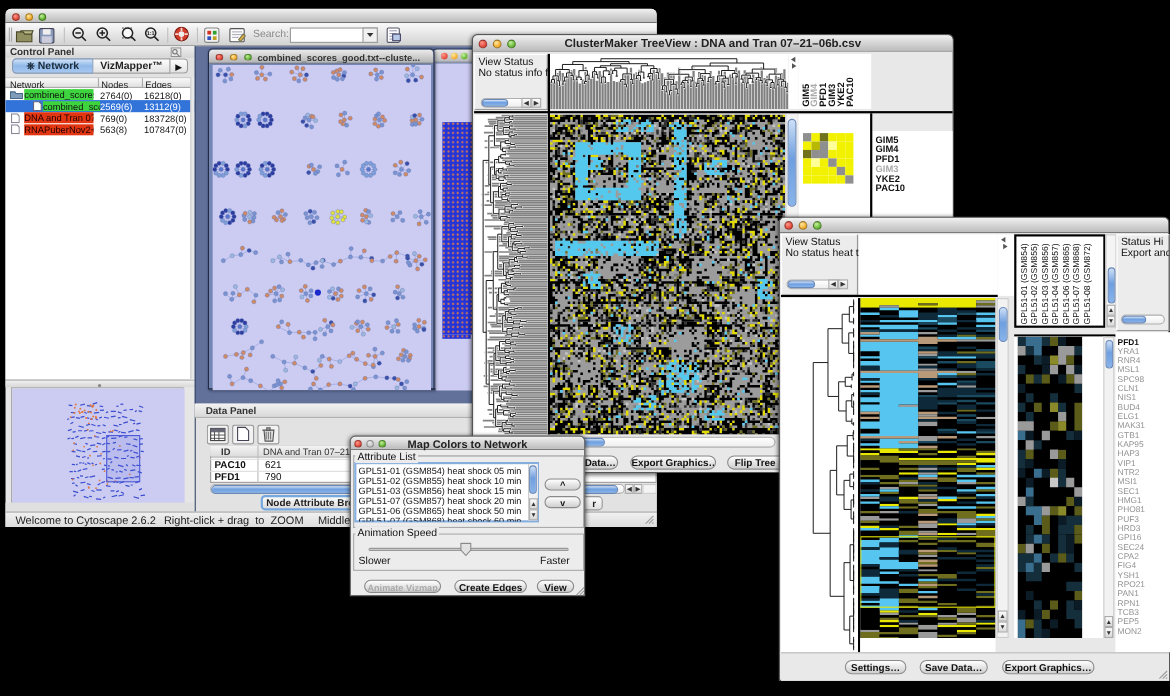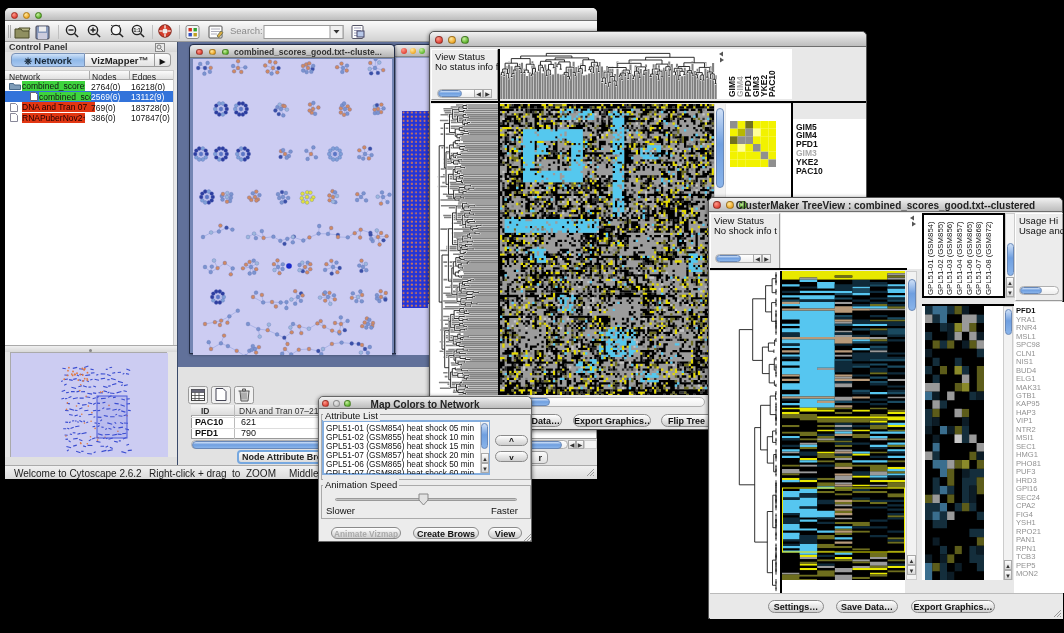--- a/index.html
+++ b/index.html
@@ -107,28 +107,28 @@
     <div class="abs" style="left:0px;top:83px;width:172px;height:10.5px;background:#3273da"></div>
     <svg class="abs" style="left:25px;top:84px" width="8" height="9">
       <path d="M0.5 0.5h5l2 2v6h-7z" fill="#fff" stroke="#667"></path>
     </svg>
     <div class="abs" style="left:34px;top:83.5px;width:52px;height:9.5px;background:#3ed43e;font-size:8.5px;color:#111;white-space:nowrap;overflow:hidden">combined_sco</div>
     <div class="abs" style="left:86px;top:84px;font-size:8.5px;color:#fff">2569(6)</div>
     <div class="abs" style="left:126px;top:84px;font-size:8.5px;color:#fff">13112(9)</div>
     <svg class="abs" style="left:5px;top:95px" width="8" height="9">
       <path d="M0.5 0.5h5l2 2v6h-7z" fill="#fff" stroke="#889"></path>
     </svg>
-    <div class="abs" style="left:17px;top:94px;width:73px;height:10px;background:#e23612;font-size:8.5px;color:#200;white-space:nowrap;overflow:hidden">DNA and Tran 07</div>
+    <div class="abs" style="left:17px;top:94px;width:63px;height:10px;background:#e23612;font-size:8.5px;color:#200;white-space:nowrap;overflow:hidden">DNA and Tran 07</div>
     <div class="abs" style="left:86px;top:94.5px;font-size:8.5px;color:#111">769(0)</div>
     <div class="abs" style="left:126px;top:94.5px;font-size:8.5px;color:#111">183728(0)</div>
     <svg class="abs" style="left:5px;top:105px" width="8" height="9">
       <path d="M0.5 0.5h5l2 2v6h-7z" fill="#fff" stroke="#889"></path>
     </svg>
     <div class="abs" style="left:17px;top:104.5px;width:63px;height:10px;background:#e23612;font-size:8.5px;color:#200;white-space:nowrap;overflow:hidden">RNAPuberNov2+I</div>
-    <div class="abs" style="left:86px;top:105px;font-size:8.5px;color:#111">386(0)</div>
+    <div class="abs" style="left:86px;top:105px;font-size:8.5px;color:#111">563(8)</div>
     <div class="abs" style="left:126px;top:105px;font-size:8.5px;color:#111">107847(0)</div>
     <div class="abs" style="left:0;top:337px;width:172px;height:7px;background:linear-gradient(#f0f0f0,#d8d8d8);border-top:1px solid #aaa">
       <span class="abs" style="left:84px;top:3px;width:3px;height:3px;background:#888;border-radius:50%"></span>
     </div>
     <div class="abs" style="left:5px;top:344px;width:157px;height:105px;border:1px solid #aaa">
       <svg width="157" height="105" style="position:absolute;left:0;top:0">
         <rect width="157" height="105" fill="#ccccf2"></rect>
         <path stroke="#3b4ed0" stroke-width="1.1" fill="none" d="M51.4 15.3l3.4 0.4M61.8 15.4l4.4 -1M68 15.7l4.5 0.5M73.2 14.4l4.2 -1.4M79.5 16.1l3.2 0.6M94.8 16.4l2 -0.2M98.5 14.7l2.6 -0.4M115.4 16.1l3.8 1.4M53.4 22l4 0.2M65.8 21.8l2 1.1M68.4 21.7l3.7 -0.5M74.3 22.5l4.9 -0.6M79.9 20.1l3.6 -0.3M85.3 22.1l2 -0.6M89.7 20.9l4.6 0.1M96.1 21.4l3.6 1.3M101.2 20.2l3 -0.6M106.7 19.5l3.3 -0.3M111.7 21.4l1.6 -1.3M115 20.6l3.1 0.6M50.1 28.4l1.7 -0.7M53.3 26.6l3.6 -0.6M58.1 26.6l3.6 0.8M62.2 26.4l3.5 -0.8M67.8 26.8l2.3 0.6M70.8 28l2.6 -0.2M75.7 27.5l2.1 1.2M79.2 27.1l2.3 -0.9M83.6 26.3l4.4 0.9M89.8 25.9l4.3 -0.6M96.2 26.8l2.4 -0.2M100 25.5l4.7 1.3M107 28.4l5 1.3M53.1 32.2l2.5 -1.3M60.4 34.3l4.7 1.2M67.4 33.7l3.5 -1M72 32.7l3.8 1.3M77.5 34.1l2.7 -0.1M82.3 33.1l2.7 1M92.2 33.4l4.4 1.1M97.2 33.1l2.4 -0.2M101.1 31.7l4.2 -1.1M110 32.4l1.8 -0.6M113 32.6l3.8 -0.9M50.7 38.6l3.4 -1.3M55 39.8l2.8 -0.4M60 38.6l3.7 -0M65.5 38.9l3 -0.8M70.1 38.8l3.9 -0.2M76.3 40.2l4.8 0.9M82.1 39.9l3.1 0.5M87.5 39.7l4.3 0.2M92.5 37.9l3.6 0.8M96.6 40.1l1.8 -1M99 40l4.4 0.5M105.6 39.9l4.8 -1.4M112.5 37.8l3.3 0.7M50.4 46l2.6 -0.8M53.9 45.8l2.4 -0.3M57.5 44.8l2.9 -1.3M61.9 45.7l4.9 -1M68.6 45.1l4.1 -0M74.6 43.8l4.6 0.7M81.6 45.7l3.3 -0.9M85.9 44.4l2.2 -0.8M90 45.6l4.8 -0.3M97 44.2l3.5 -1.4M102 44.6l2.8 -0.5M110.4 46l3.6 1M115.6 46.1l3.2 -0.3M55.8 50.2l3.1 0.7M66.6 50.1l2.2 0.6M71 52.1l4.6 -0.6M77 49.8l4.1 1M82.1 51.5l2.7 -1.5M86 50.1l3 0.3M91.5 49.9l2.9 -0.7M103.5 50.4l4.2 0.5M109.5 51.8l4.3 1.4M115.6 51l3.4 -0.4M54.1 57.4l3.5 0.4M58.4 55.9l4.6 1.3M63.8 57.3l2.7 0.2M68.3 56l3.1 -1.3M73.3 57.7l4.1 -0.4M81.9 57.8l3.3 -0.4M86.3 57.8l2.9 -0.4M91.4 55.8l1.9 -1.2M95.4 56.1l4 -0.3M101.4 57.3l4.4 -1.1M107.1 57.2l2.2 -0.9M110.2 57.9l4.2 1.2M116.9 57.2l2.8 0.4M58.1 61.5l3.6 0.8M63.6 62.9l3.2 -0.9M68.3 63.4l1.6 -0.2M77.2 61.7l4.3 -0.4M82.5 64.3l1.8 -0.5M86.5 64.1l3.9 0.3M92.8 62.5l4 0.9M99.1 63.8l4.5 -0M104.4 62.1l1.6 -1M107.5 62.8l3.9 0.4M112.6 62.7l3.1 -1M54.3 69.1l2.8 0.3M58.1 69.8l1.5 -1.1M61 68l2.2 -0.3M64 68l1.6 -0M66.2 68.7l1.6 0.6M68.4 67.6l2.9 1.4M72.2 68l1.8 0.4M75.3 69.7l1.9 -0.7M83.5 69.9l2.4 0.4M87.1 70.4l1.8 0.3M89.4 68l1.6 -1.4M96.3 69.9l4.9 1.3M103.6 69.3l1.6 1.3M109.2 69.5l2.9 1.3M112.9 70l4.1 0.2M52.2 75.8l3 -0.1M56.2 75.3l2.1 0.6M59.5 75.6l3.2 -1.4M64.2 73.8l4.2 -0.8M81.5 73.7l2.7 -0.3M86.6 73.8l1.9 -1.3M90.3 74l2.3 0.4M94.3 76.4l1.5 -0.8M97.5 75.3l3 0.9M102 73.7l2.2 1M107.4 74.9l4.6 -0.8M114.2 75.8l3.7 1.1M53.6 82l3.1 0.3M58.8 80.9l2.2 0.7M61.7 79.7l2.7 0.2M66.4 81.3l3 -0.9M70.5 80.8l5 -1.2M86.8 80.8l4.8 1.3M93.9 81.8l4.8 -0.3M101.2 82.3l4.7 -0.9M106.6 81.1l4 0.4M111.2 80.8l4.1 -0.5M54.5 86.4l2.5 -0.3M57.6 87.6l2 1.4M62.1 86l4.6 -0.6M68.1 86.6l3.3 1.1M77.8 87.9l2.5 -1.5M81.1 86l3.4 -1.3M85.3 88.4l4.2 0.9M92 85.5l1.6 -0.2M94.8 85.8l1.7 -0.6M97.5 86.3l4.3 -1.4M103.1 88.2l3.7 0.9M107.8 87.9l2 0M112 86l3.4 -1.4M55.4 93.5l4.7 1.3M62.2 93.1l3.6 -1M72.1 92.9l2.9 0.9M76.5 92.4l4.9 0.1M89.5 93.2l3.6 0.1M94.6 94.2l2.5 -1.2M98.9 94.2l2.8 1.4M115.4 92.3l2.6 -1.1M55.9 98.1l1.8 -1.3M65.1 98.3l4.4 1.4M70.1 98.3l2.4 0.1M76.2 100.5l4.7 0.5M82.7 99.8l2 -1M90.5 98.6l4.9 -1.2M96.7 97.9l5 -1.1M110.4 98.6l4.9 1.4M116.8 97.6l4 -0.5"></path>
         <circle cx="71.8" cy="22" r="0.9" fill="#e07840"></circle>
         <circle cx="64.1" cy="21.5" r="0.9" fill="#e07840"></circle>
@@ -648,20 +648,21 @@
           <circle cx="172" cy="290" r="1.9" fill="#3a4fa8" stroke="#5a6ab0" stroke-width="0.3"></circle>
           <circle cx="169" cy="286" r="1.9" fill="#d08a64" stroke="#5a6ab0" stroke-width="0.3"></circle>
           <circle cx="176.8" cy="288" r="1.9" fill="#7b94cf" stroke="#5a6ab0" stroke-width="0.3"></circle>
           <circle cx="174.9" cy="293.8" r="1.9" fill="#7b94cf" stroke="#5a6ab0" stroke-width="0.3"></circle>
           <circle cx="167.9" cy="293.6" r="1.9" fill="#9db8dd" stroke="#5a6ab0" stroke-width="0.3"></circle>
           <circle cx="96" cy="207" r="2.8" fill="#1a2acc"></circle>
         </svg>
       </div>
     </div>
     <div class="abs" style="left:172px;top:359px;width:420px;height:98px;background:#e2e2e2;border-left:1px solid #3a4a6a"></div>
+    <div class="abs" style="left:172px;top:359px;width:420px;height:13px;background:linear-gradient(#f2f2f2,#d8d8d8);border-bottom:1px solid #b0b0b0;font-size:9px;font-weight:bold;color:#333;padding-left:10px;line-height:13px">Data Panel</div>
     <svg class="abs" style="left:183px;top:378px" width="70" height="19">
 <g>
         <rect x="0.5" y="0.5" width="19" height="17" rx="2" fill="#f2f2f2" stroke="#999"></rect>
         <rect x="3.5" y="3.5" width="13" height="11" fill="#fff" stroke="#444"></rect>
         <path d="M3.5 6.5h13M3.5 9.5h13M3.5 12.5h13M7 3.5v11M11 3.5v11" stroke="#444" stroke-width="0.8"></path>
         <rect x="3.5" y="3.5" width="13" height="3" fill="#667"></rect>
       </g>
 <g>
         <rect x="23.5" y="0.5" width="19" height="17" rx="2" fill="#f2f2f2" stroke="#999"></rect>
         <path d="M28 2.5h7l3 3v9h-10z" fill="#fff" stroke="#445"></path>
@@ -697,20 +698,21 @@
     <div class="abs" style="left:284px;top:460px;font-size:10px;color:#222">Middle-</div>
     <svg class="abs" style="left:581px;top:460px" width="9" height="9">
       <path d="M8 1L1 8M8 4L4 8M8 7L7 8" stroke="#999"></path>
     </svg>
   </div>
 <div class="win" style="left:429px;top:31px;width:438px;height:399px;background:#e8e8e8;border:1px solid #555;border-radius:5px 5px 0 0">
     <div class="tbar" style="height:15px"></div>
     <div class="tl" style="left:5px;top:3.5px;width:8px;height:8px;background:radial-gradient(circle at 35% 30%,#ff9a8a,#e14438 70%);border:0.5px solid rgba(0,0,0,.35)"></div>
     <div class="tl" style="left:18px;top:3.5px;width:8px;height:8px;background:radial-gradient(circle at 35% 30%,#ffe9a0,#f0a928 70%);border:0.5px solid rgba(0,0,0,.35)"></div>
     <div class="tl" style="left:31px;top:3.5px;width:8px;height:8px;background:radial-gradient(circle at 35% 30%,#c8f0a0,#5fb52e 70%);border:0.5px solid rgba(0,0,0,.35)"></div>
+    <div class="ttext" style="top:2px;font-size:10.5px">ClusterMaker TreeView : DNA and Tran 07–21–06b.csv</div>
     <div class="abs" style="left:1px;top:17px;width:67px;height:51px;background:#ececec;border:1px solid;border-color:#fff #999 #999 #fff">
       <div class="abs" style="left:3px;top:1px;font-size:9.5px;color:#111">View Status</div>
       <div class="abs" style="left:3px;top:11px;font-size:9.5px;color:#111;white-space:nowrap">No status info f</div>
     </div>
     <div class="sbtrack" style="left:7px;top:57px;width:50px;height:9px"></div>
     <div class="sbthumb" style="left:8px;top:58px;width:24px;height:7px"></div>
     <div class="arrbtn" style="left:44px;top:57px;width:9px;height:9px;line-height:9px">◀</div>
     <div class="arrbtn" style="left:53px;top:57px;width:9px;height:9px;line-height:9px">▶</div>
     <div class="abs" style="left:70px;top:17px;width:217px;height:50px;overflow:hidden">
       <svg width="217" height="50" style="position:absolute;left:0;top:0">
@@ -813,24 +815,23 @@
     <div class="sbthumb" style="left:3px;top:366px;width:117px;height:8px"></div>
     <div class="btn" style="left:76px;top:382px;width:56px;height:13px;font-size:9px;line-height:13px">Save Data…</div>
     <div class="btn" style="left:143px;top:382px;width:78px;height:13px;font-size:9px;line-height:13px">Export Graphics…</div>
     <div class="btn" style="left:231px;top:382px;width:60px;height:13px;font-size:9px;line-height:13px">Flip Tree N</div>
   </div>
 <div class="win" style="left:708px;top:197px;width:355px;height:422px;background:#e8e8e8;border:1px solid #555;border-radius:5px 5px 0 0">
     <div class="tbar" style="height:14px"></div>
     <div class="tl" style="left:4px;top:3px;width:8px;height:8px;background:radial-gradient(circle at 35% 30%,#ff9a8a,#e14438 70%);border:0.5px solid rgba(0,0,0,.35)"></div>
     <div class="tl" style="left:17px;top:3px;width:8px;height:8px;background:radial-gradient(circle at 35% 30%,#ffe9a0,#f0a928 70%);border:0.5px solid rgba(0,0,0,.35)"></div>
     <div class="tl" style="left:30px;top:3px;width:8px;height:8px;background:radial-gradient(circle at 35% 30%,#c8f0a0,#5fb52e 70%);border:0.5px solid rgba(0,0,0,.35)"></div>
-    <div class="ttext" style="top:1.5px;font-size:10px">ClusterMaker TreeView : combined_scores_good.txt--clustered</div>
     <div class="abs" style="left:1px;top:15px;width:70px;height:56px;background:#ececec;border:1px solid;border-color:#fff #999 #999 #fff">
       <div class="abs" style="left:3px;top:1px;font-size:9.5px;color:#111">View Status</div>
-      <div class="abs" style="left:3px;top:11px;font-size:9.5px;color:#111;white-space:nowrap">No shock info t</div>
+      <div class="abs" style="left:3px;top:11px;font-size:9.5px;color:#111;white-space:nowrap">No status heat t</div>
       <div class="sbtrack" style="left:4px;top:40px;width:52px;height:9px"></div>
       <div class="sbthumb" style="left:5px;top:41px;width:25px;height:7px"></div>
       <div class="arrbtn" style="left:42px;top:40px;width:9px;height:9px;line-height:9px">◀</div>
       <div class="arrbtn" style="left:51px;top:40px;width:9px;height:9px;line-height:9px">▶</div>
     </div>
     <div class="abs" style="left:72px;top:15px;width:126px;height:56px;background:#fff"></div>
     <div class="abs" style="left:198px;top:15px;width:15px;height:56px;background:#fff"></div>
     <svg class="abs" style="left:200px;top:17px" width="8" height="12">
       <path d="M1 3l4-2.5v5z" fill="#555"></path>
       <path d="M7 9l-4-2.5v5z" fill="#555"></path>
@@ -843,22 +844,22 @@
       <text transform="translate(38,80) rotate(-90)" font-size="7.8" fill="#111">GPL51-04 (GSM857)</text>
       <text transform="translate(47.6,80) rotate(-90)" font-size="7.8" fill="#111">GPL51-06 (GSM865)</text>
       <text transform="translate(57.2,80) rotate(-90)" font-size="7.8" fill="#111">GPL51-07 (GSM868)</text>
       <text transform="translate(66.8,80) rotate(-90)" font-size="7.8" fill="#111">GPL51-08 (GSM872)</text>
     </svg>
     <div class="abs" style="left:296px;top:15px;width:10px;height:85px;background:#f4f4f4;border:1px solid #ccc"></div>
     <div class="sbthumb" style="left:297.5px;top:45px;width:7px;height:33px"></div>
     <div class="arrbtn" style="left:297px;top:79px;width:8px;height:10px;line-height:10px">▲</div>
     <div class="arrbtn" style="left:297px;top:89px;width:8px;height:10px;line-height:10px">▼</div>
     <div class="abs" style="left:306px;top:15px;width:48px;height:88px;background:#ececec;border:1px solid;border-color:#fff #999 #999 #fff">
-      <div class="abs" style="left:3px;top:1px;font-size:9.5px;color:#111;white-space:nowrap">Usage Hi</div>
-      <div class="abs" style="left:3px;top:11px;width:44px;font-size:9.5px;color:#111;white-space:nowrap;overflow:hidden">Usage and</div>
+      <div class="abs" style="left:3px;top:1px;font-size:9.5px;color:#111;white-space:nowrap">Status Hi</div>
+      <div class="abs" style="left:3px;top:11px;width:44px;font-size:9.5px;color:#111;white-space:nowrap;overflow:hidden">Export and</div>
       <div class="sbtrack" style="left:3px;top:72px;width:40px;height:9px"></div>
       <div class="sbthumb" style="left:4px;top:73px;width:22px;height:7px"></div>
     </div>
     <div class="abs" style="left:1px;top:70px;width:197px;height:2px;background:#000"></div>
     <div class="abs" style="left:1px;top:73px;width:70px;height:322px;overflow:hidden;background:#fff">
       <svg width="70" height="322" style="position:absolute;left:0;top:0">
         <rect width="70" height="322" fill="#fff"></rect>
         <path stroke="#1a1a1a" stroke-width="0.9" fill="none" d="M66 3.9V6.6M66 3.9H66M66 6.6H66M66 1.2V5.2M66 1.2H66M66 5.2H66M66 8.8V11.3M66 8.8H66M66 11.3H66M66 10.1V14.2M66 10.1H66M66 14.2H66M66 3.2V12.1M66 3.2H66M66 12.1H66M66 17.9V21.2M66 17.9H66M66 21.2H66M66 19.5V23.8M66 19.5H66M66 23.8H66M62.1 7.7V21.7M62.1 7.7H66M62.1 21.7H66M66 27.4V30.5M66 27.4H66M66 30.5H66M66 32.6V35.8M66 32.6H66M66 35.8H66M66 28.9V34.2M66 28.9H66M66 34.2H66M66 38.8V41.1M66 38.8H66M66 41.1H66M66 43.4V45.9M66 43.4H66M66 45.9H66M66 40V44.6M66 40H66M66 44.6H66M66 48.9V51.3M66 48.9H66M66 51.3H66M66 50.1V53.4M66 50.1H66M66 53.4H66M66 51.7V56.7M66 51.7H66M66 56.7H66M66 60.6V63.8M66 60.6H66M66 63.8H66M66 54.2V62.2M66 54.2H66M66 62.2H66M66 42.3V58.2M66 42.3H66M66 58.2H66M61.6 31.6V50.3M61.6 31.6H66M61.6 50.3H66M55.6 14.7V40.9M55.6 14.7H62.1M55.6 40.9H61.6M66 67.1V71M66 67.1H66M66 71H66M64.6 69V74.9M64.6 69H66M64.6 74.9H64.6M63.9 78.5V81.9M63.9 78.5H63.9M63.9 81.9H63.9M58.4 72V80.2M58.4 72H64.6M58.4 80.2H63.9M66 85.8V89.5M66 85.8H66M66 89.5H66M66 93.2V97.3M66 93.2H66M66 97.3H66M66 103.8V106.3M66 103.8H66M66 106.3H66M66 100.9V105M66 100.9H66M66 105H66M66 95.2V103M66 95.2H66M66 103H66M64.3 87.7V99.1M64.3 87.7H66M64.3 99.1H66M66 112.8V116M66 112.8H66M66 116H66M64.4 109.4V114.4M64.4 109.4H64.4M64.4 114.4H66M59.2 93.4V111.9M59.2 93.4H64.3M59.2 111.9H64.4M52.4 76.1V102.6M52.4 76.1H58.4M52.4 102.6H59.2M42.7 27.8V89.4M42.7 27.8H55.6M42.7 89.4H52.4M66 120V123.8M66 120H66M66 123.8H66M66 127V129.4M66 127H66M66 129.4H66M65.6 121.9V128.2M65.6 121.9H66M65.6 128.2H66M66 131.4V134M66 131.4H66M66 134H66M66 132.7V136.9M66 132.7H66M66 136.9H66M66 134.8V140.1M66 134.8H66M66 140.1H66M66 146.7V149.7M66 146.7H66M66 149.7H66M66 143.5V148.2M66 143.5H66M66 148.2H66M66 152.4V154.8M66 152.4H66M66 154.8H66M66 145.8V153.6M66 145.8H66M66 153.6H66M66 137.5V149.7M66 137.5H66M66 149.7H66M60.2 125V143.6M60.2 125H65.6M60.2 143.6H66M66 161.1V164.3M66 161.1H66M66 164.3H66M66 157.3V162.7M66 157.3H66M66 162.7H66M66 166.8V170.1M66 166.8H66M66 170.1H66M66 168.4V174.3M66 168.4H66M66 174.3H66M62.6 160V171.4M62.6 160H66M62.6 171.4H66M66 178.1V180.5M66 178.1H66M66 180.5H66M66 183.1V186.6M66 183.1H66M66 186.6H66M66 184.9V190.4M66 184.9H66M66 190.4H66M66 179.3V187.6M66 179.3H66M66 187.6H66M66 193.8V196.3M66 193.8H66M66 196.3H66M66 198.6V201M66 198.6H66M66 201H66M66 195V199.8M66 195H66M66 199.8H66M66 202.8V205.5M66 202.8H66M66 205.5H66M66 197.4V204.2M66 197.4H66M66 204.2H66M63.7 183.5V200.8M63.7 183.5H66M63.7 200.8H66M57.3 165.7V192.1M57.3 165.7H62.6M57.3 192.1H63.7M50.6 134.3V178.9M50.6 134.3H60.2M50.6 178.9H57.3M66 213.9V216.3M66 213.9H66M66 216.3H66M66 212V215.1M66 212H66M66 215.1H66M66 209.2V213.6M66 209.2H66M66 213.6H66M66 219.3V222M66 219.3H66M66 222H66M66 211.4V220.7M66 211.4H66M66 220.7H66M66 224V226.4M66 224H66M66 226.4H66M66 228.9V231.3M66 228.9H66M66 231.3H66M66 225.2V230.1M66 225.2H66M66 230.1H66M66 234V236.3M66 234H66M66 236.3H66M66 235.1V239.4M66 235.1H66M66 239.4H66M66 227.7V237.2M66 227.7H66M66 237.2H66M66 216V232.5M66 216H66M66 232.5H66M66 242.4V245.1M66 242.4H66M66 245.1H66M66 247.9V250.3M66 247.9H66M66 250.3H66M66 253.4V257.4M66 253.4H66M66 257.4H66M66 249.1V255.4M66 249.1H66M66 255.4H66M66 243.8V252.2M66 243.8H66M66 252.2H66M66 261.4V264.1M66 261.4H66M66 264.1H66M66 266.5V269.7M66 266.5H66M66 269.7H66M66 262.7V268.1M66 262.7H66M66 268.1H66M66 248V265.4M66 248H66M66 265.4H66M62.8 224.2V256.7M62.8 224.2H66M62.8 256.7H66M66 272.5V274.8M66 272.5H66M66 274.8H66M66 277V280.2M66 277H66M66 280.2H66M66 273.7V278.6M66 273.7H66M66 278.6H66M66 283.5V286.1M66 283.5H66M66 286.1H66M66 284.8V288.7M66 284.8H66M66 288.7H66M66 276.1V286.8M66 276.1H66M66 286.8H66M66 290.8V293.5M66 290.8H66M66 293.5H66M66 297.1V300.2M66 297.1H66M66 300.2H66M66 298.6V303.7M66 298.6H66M66 303.7H66M66 292.2V301.2M66 292.2H66M66 301.2H66M66 281.4V296.7M66 281.4H66M66 296.7H66M66 308V312.6M66 308H66M66 312.6H66M66 316.5V320.1M66 316.5H66M66 320.1H66M66 310.3V318.3M66 310.3H66M66 318.3H66M62.5 289.1V314.3M62.5 289.1H66M62.5 314.3H66M57.3 240.5V301.7M57.3 240.5H62.8M57.3 301.7H62.5M44.7 156.6V271.1M44.7 156.6H50.6M44.7 271.1H57.3M29.3 58.6V213.8M29.3 58.6H42.7M29.3 213.8H44.7"></path>
       </svg>
     </div>
@@ -969,17 +970,17 @@
     <div class="btn" style="left:176px;top:54px;width:33px;height:11px;font-size:8px;line-height:11px">v</div>
     <div class="abs" style="left:4px;top:82px;font-size:9.5px;color:#111;background:#ececec;padding:0 2px;z-index:2">Animation Speed</div>
     <div class="abs" style="left:2px;top:88px;width:210px;height:34px;border:1px solid #aaa"></div>
     <div class="abs" style="left:16px;top:101px;width:182px;height:3px;background:linear-gradient(#b0b0b0,#d8d8d8);border:1px solid #999;border-radius:2px"></div>
     <svg class="abs" style="left:99px;top:96px" width="11" height="13">
       <path d="M1 1h9v6l-4.5 5L1 7z" fill="linear-gradient(#fff,#ccc)" style="fill:#e2e2e2" stroke="#888"></path>
     </svg>
     <div class="abs" style="left:7px;top:108px;font-size:9.5px;color:#111">Slower</div>
     <div class="abs" style="left:172px;top:108px;font-size:9.5px;color:#111">Faster</div>
     <div class="btn" style="left:12px;top:130px;width:70px;height:12px;font-size:8.3px;line-height:12px;color:#aaa">Animate Vizmap</div>
-    <div class="btn" style="left:94px;top:130px;width:66px;height:12px;font-size:9px;line-height:12px">Create Brows</div>
+    <div class="btn" style="left:94px;top:130px;width:66px;height:12px;font-size:9px;line-height:12px">Create Edges</div>
     <div class="btn" style="left:169px;top:130px;width:34px;height:12px;font-size:9px;line-height:12px">View</div>
     <svg class="abs" style="left:204px;top:136px" width="9" height="9">
       <path d="M8 1L1 8M8 4L4 8M8 7L7 8" stroke="#999"></path>
     </svg>
   </div>
 </body></html>

